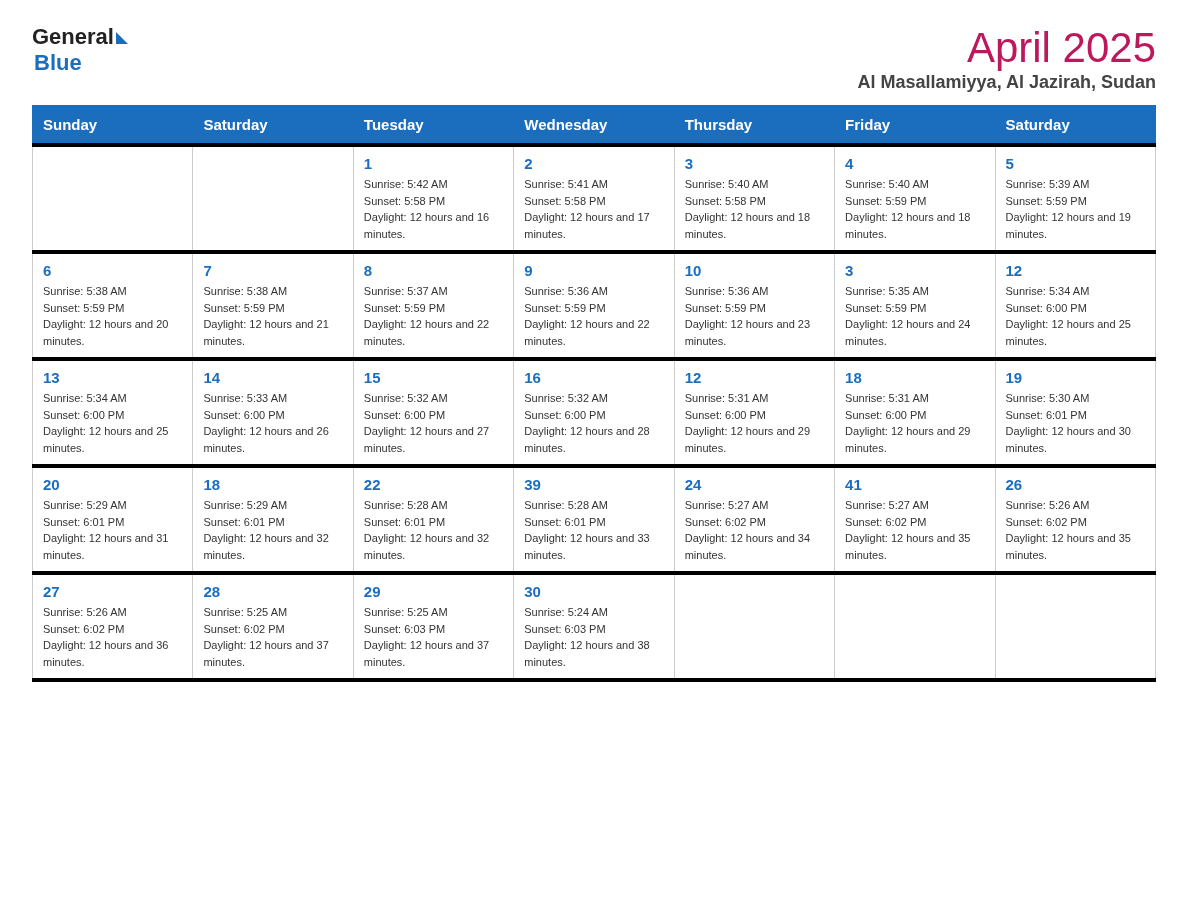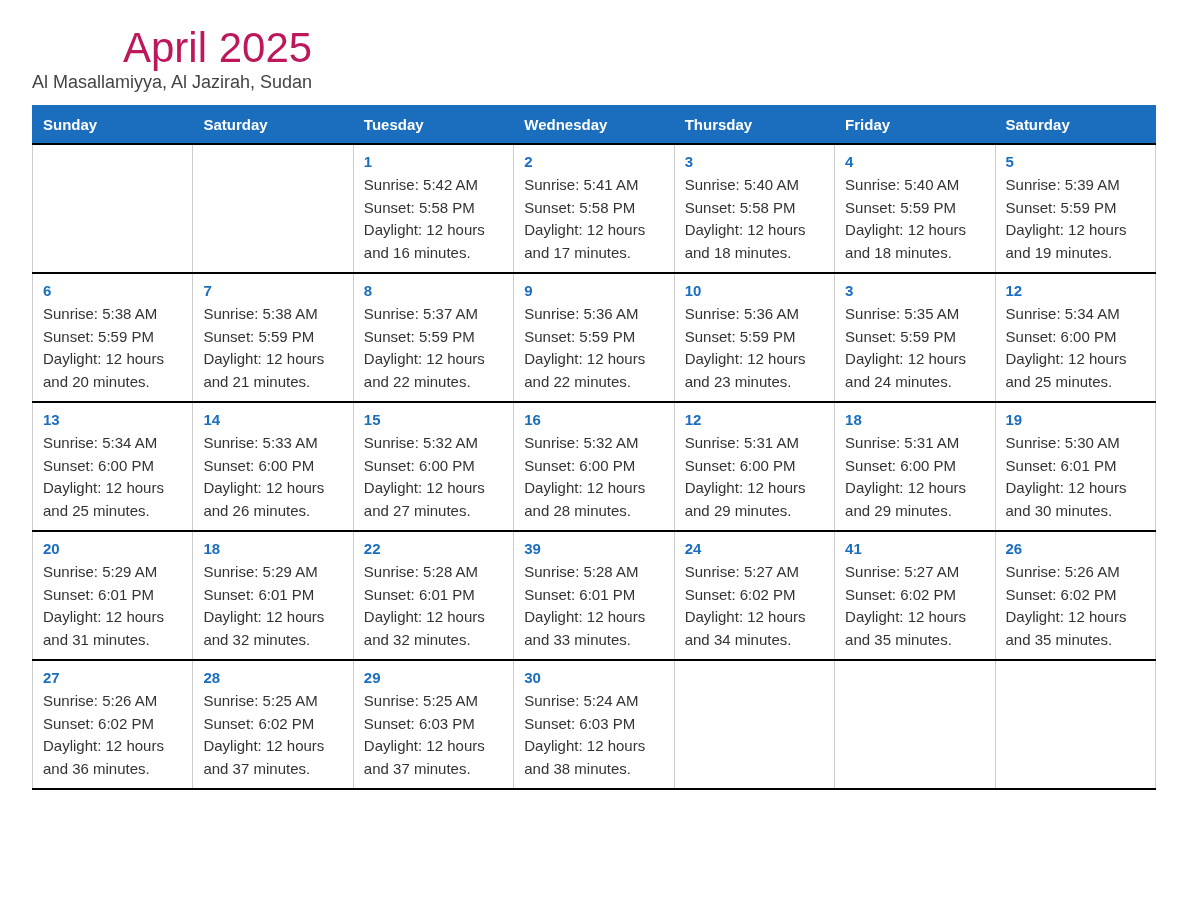--- a/index.html
+++ b/index.html
@@ -32,21 +32,21 @@
     .title-section {
       text-align: right;
     }
     .title-section h1 {
       font-size: 42px;
       font-weight: 300;
       color: #be185d;
     }
     .title-section h2 {
       font-size: 18px;
-      font-weight: 400;
+      font-weight: 700;
       color: #444;
     }
     .calendar {
       width: 100%;
       border-collapse: collapse;
       margin-top: 12px;
     }
     .calendar th {
       background-color: #1a6ebd;
       color: #fff;
@@ -70,26 +70,26 @@
       background: #fff;
     }
     .day-number {
       font-size: 15px;
       font-weight: 600;
       color: #1a6ebd;
       margin-bottom: 4px;
       display: block;
     }
     .day-info {
-      font-size: 15px;
+      font-size: 11px;
       color: #333;
       line-height: 1.5;
     }
     .calendar tr {
-      border-bottom: 2px solid #000000;
+      border-bottom: 4px solid #000000;
     }
     .logo-wrapper {
       display: flex;
       flex-direction: column;
       align-items: flex-start;
     }
     .logo-line1 {
       display: flex;
       align-items: center;
     }
@@ -97,20 +97,27 @@
       font-size: 22px;
       font-weight: bold;
       color: #1a6ebd;
       margin-left: 2px;
     }
   </style>
 </head>
 <body>
 
 <div class="header-row">
+  <div class="logo-wrapper">
+    <div class="logo-line1">
+      <span class="logo-text-general">General</span>
+      <div class="logo-triangle"></div>
+    </div>
+    <div class="logo-line2">Blue</div>
+  </div>
   <div class="title-section">
     <h1>April 2025</h1>
     <h2>Al Masallamiyya, Al Jazirah, Sudan</h2>
   </div>
 </div>
 
 <table class="calendar">
   <thead>
     <tr>
       <th>Sunday</th>

